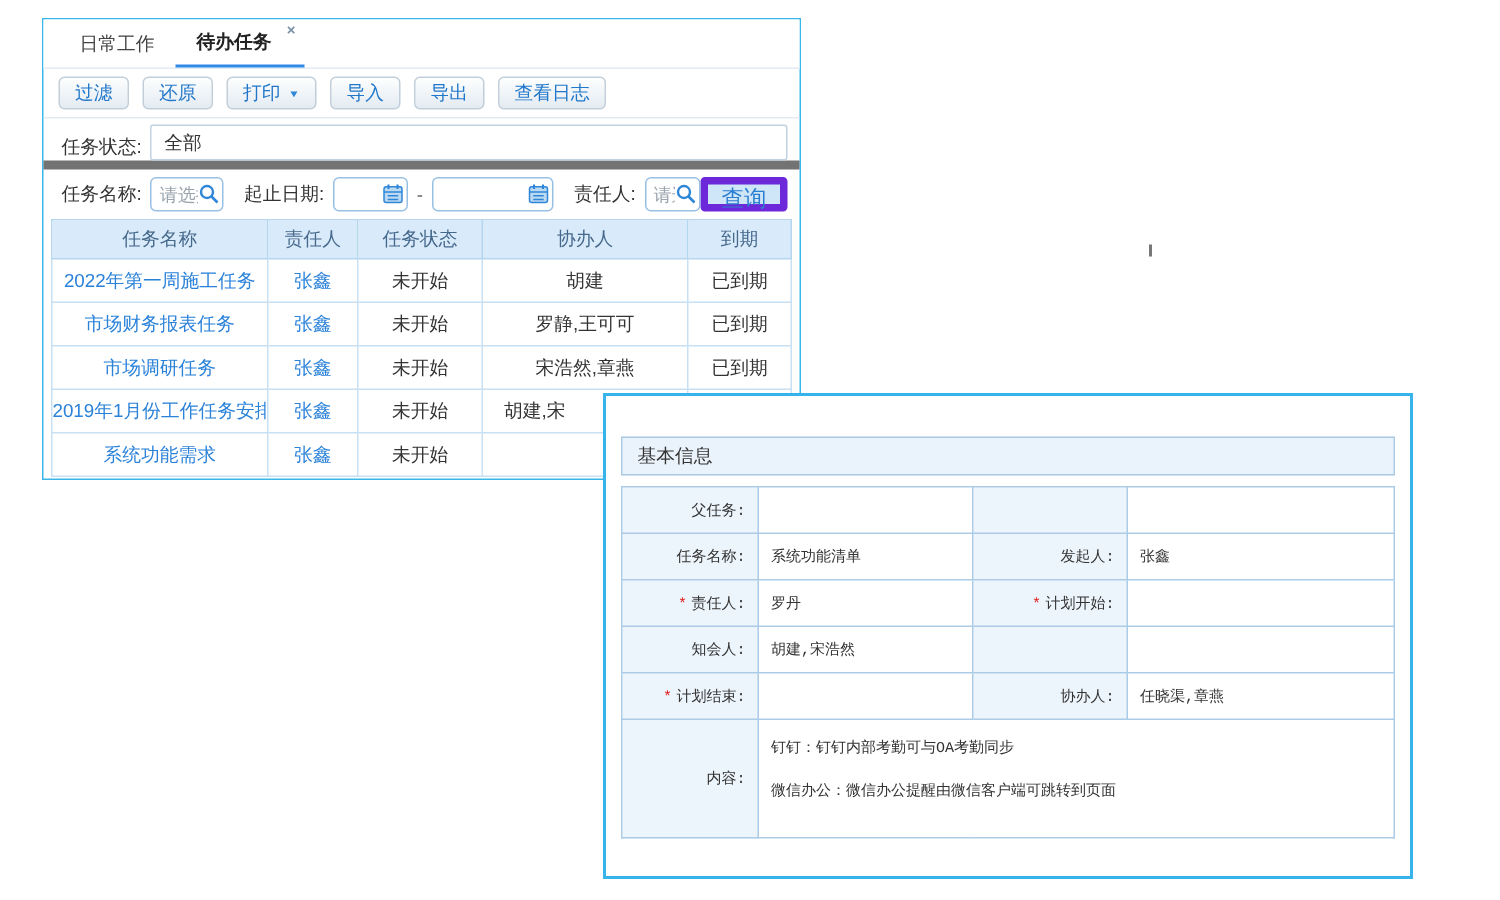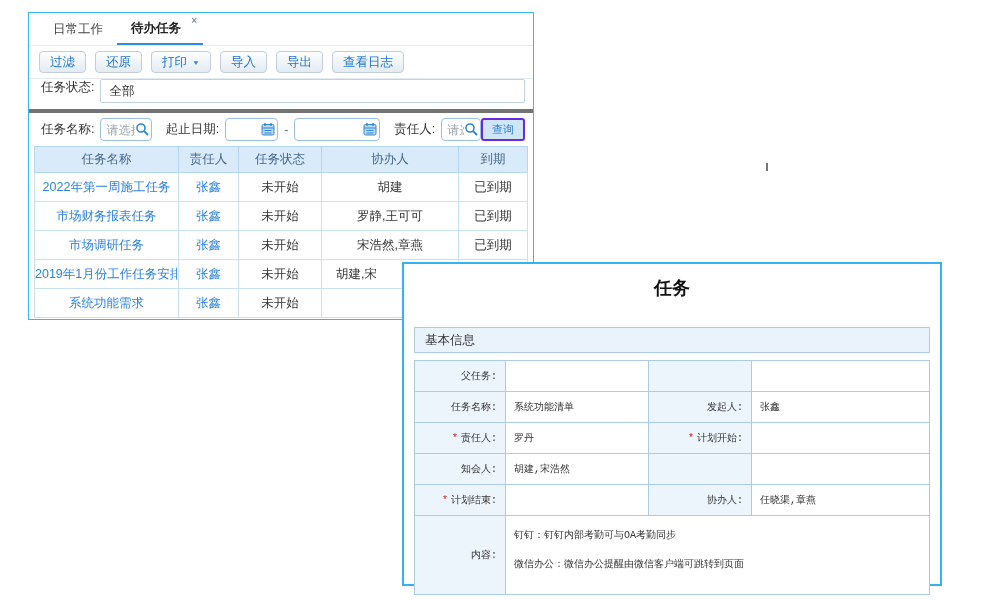--- a/index.html
+++ b/index.html
@@ -17,38 +17,38 @@
   .tab.active { font-weight:bold; color:#222; border-bottom:2px solid #2e8ae6; position:relative; padding-right:22px; }
   .tab-close { position:absolute; right:6px; top:3px; font-size:10px; color:#7d93a8; line-height:10px; }
 
   .toolbar { height:33px; display:flex; align-items:center; gap:9px; padding-left:10px;
     border-bottom:1px solid #e2eaf2; }
   .tbtn { height:22px; padding:0 10px; border:1px solid #c2cfda; border-radius:4px;
     background:linear-gradient(#fdfefe,#e3ebf2); color:#2277c9; font-size:12.5px;
     display:inline-flex; align-items:center; gap:5px; cursor:pointer; white-space:nowrap; }
   .caret { font-size:8px; color:#2e86d8; transform:scaleY(.8); }
 
-  .frow1 { height:34px; display:flex; align-items:flex-start; padding:0 8px 0 12px;
-    border-bottom:4px solid #737373; }
+  .frow1 { height:34px; display:flex; align-items:flex-end; padding:0 8px 0 12px;
+    border-bottom:6px solid #737373; }
   .flabel { color:#333; margin-right:6px; white-space:nowrap; }
   .selectbox { flex:1; height:24px; line-height:22px; border:1px solid #c0d2e2;
     border-radius:2px; padding-left:8px; background:#fff; color:#333; }
 
   .frow2 { height:33px; display:flex; align-items:center; padding:0 6px 0 12px; }
   .pickwrap { position:relative; display:inline-block; }
   .pick { height:23px; border:1px solid #98c0e4; border-radius:4px; background:#fff;
     padding:0 16px 0 5px; font-size:12px; color:#333; width:100%; outline:none;
     font-family:inherit; }
   .pick::placeholder { color:#9aa4ae; }
   .picon { position:absolute; right:3px; top:4px; width:14px; height:14px; cursor:pointer; }
   .w62 { width:62px; } .w48 { width:48px; } .w64 { width:64px; } .w104 { width:104px; } .dash { color:#666; margin:0 6px; }
   .ml { margin-left:14px; }
   .qbtn { margin-left:auto; margin-right:2px; height:23px; padding:0 9px;
-    background:#cfe5f8; border:2px solid #6d28d9; border-radius:3px; color:#2b7fd0;
-    font-size:11px; cursor:pointer; white-space:nowrap; }
+    background:#cfe5f8; border:5px solid #6d28d9; border-radius:3px; color:#2b7fd0;
+    font-size:15px; cursor:pointer; white-space:nowrap; }
 
   
   .ttable { margin:0 5px; border-collapse:collapse; width:calc(100% - 10px); table-layout:fixed; }
   .ttable th, .ttable td { border:1px solid #c7e0f4; text-align:center; overflow:hidden;
     white-space:nowrap; font-weight:normal; }
   .ttable th { height:26px; background:#d9ebfa; color:#45688c; border-color:#b5d6ef; }
   .ttable td { height:29px; background:#fff; color:#333; }
   .c-name  { width:144px; } .c-owner { width:60px; } .c-status { width:83px; }
   .c-helpers { width:137px; }
   a.lnk { color:#2b82d9; text-decoration:none; cursor:pointer; }
@@ -198,21 +198,20 @@
         <td></td>
         <td></td>
       </tr>
     </tbody>
   </table>
 </div>
 
 <div class="stray"></div>
 
 <div class="dialog">
-  <div class="dtitle">任务</div>
   <div class="dsection">基本信息</div>
 
   <table class="ftable">
     <tbody>
         <tr>
       <td class="lab">父任务:</td>
       <td class="v1"></td>
       <td class="lab lab2"></td>
       <td></td>
     </tr>

